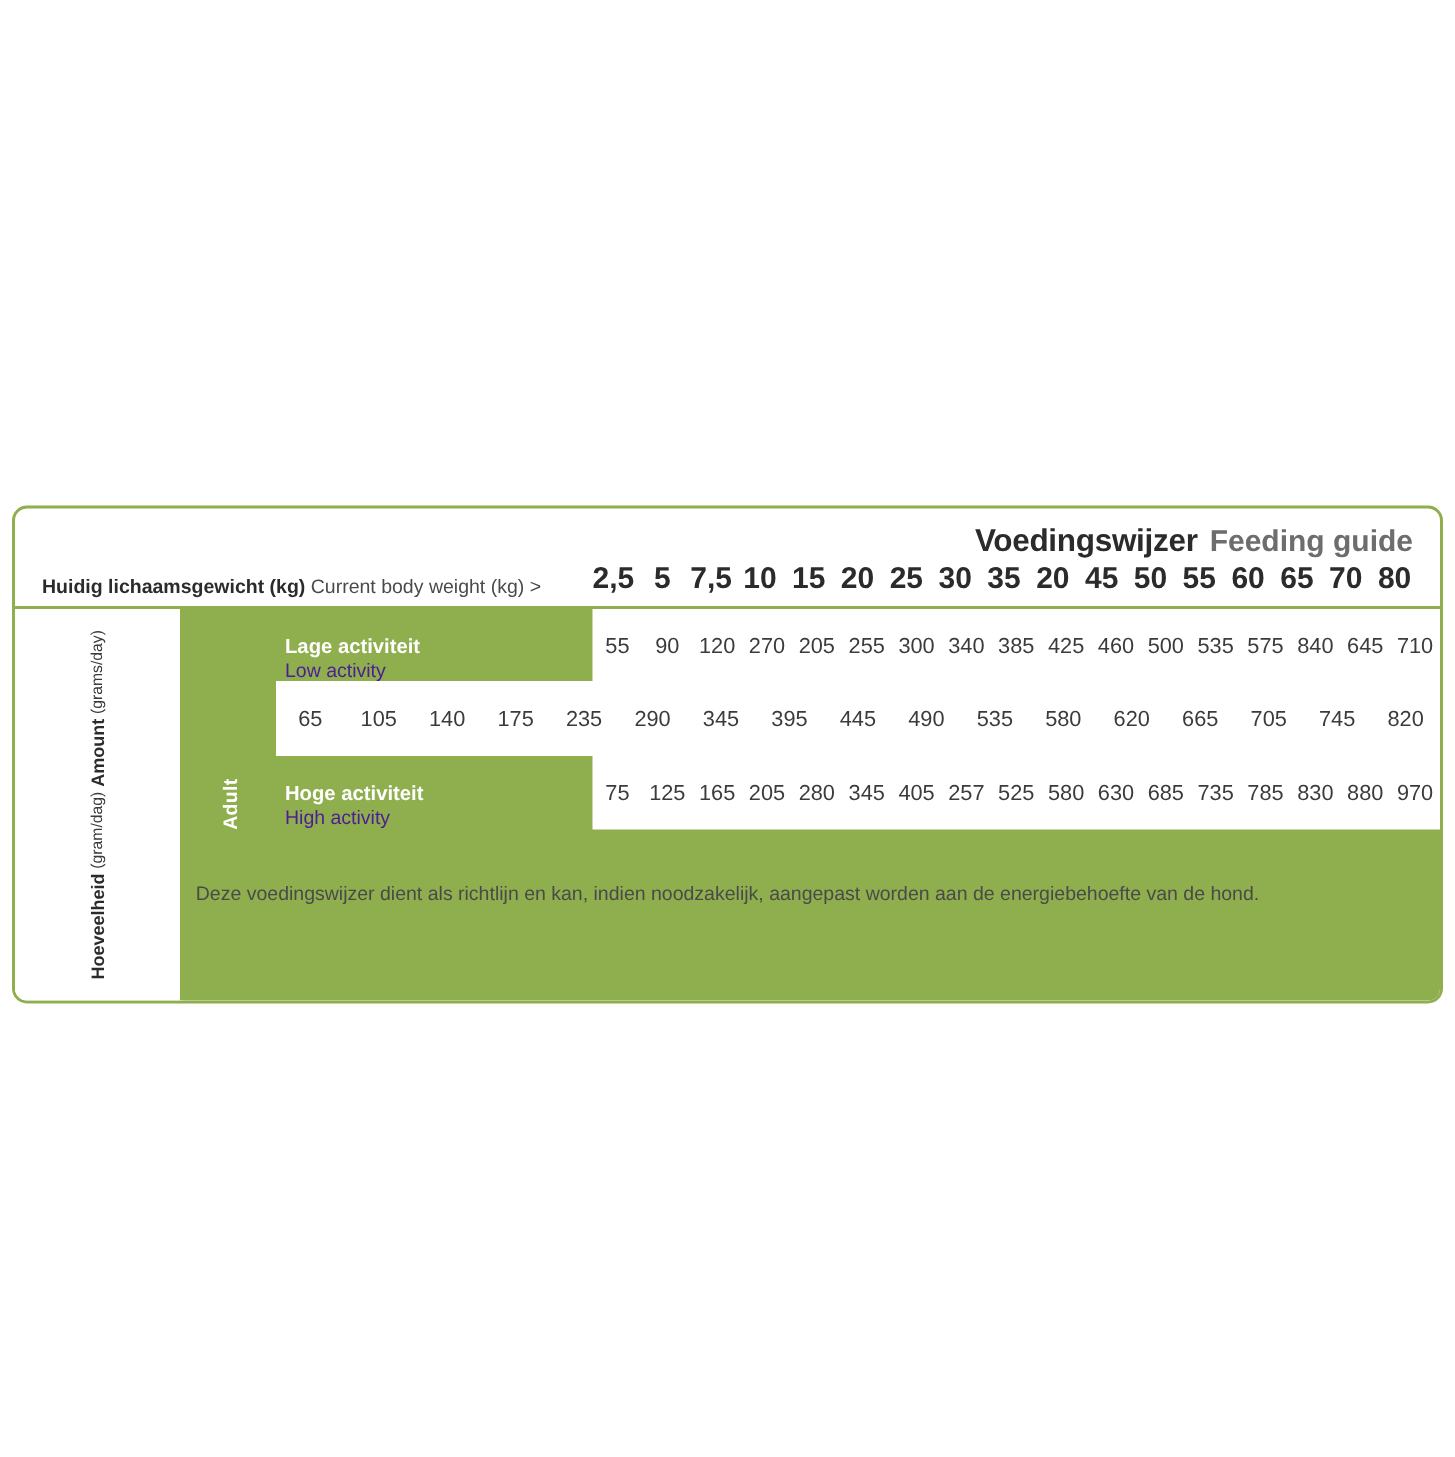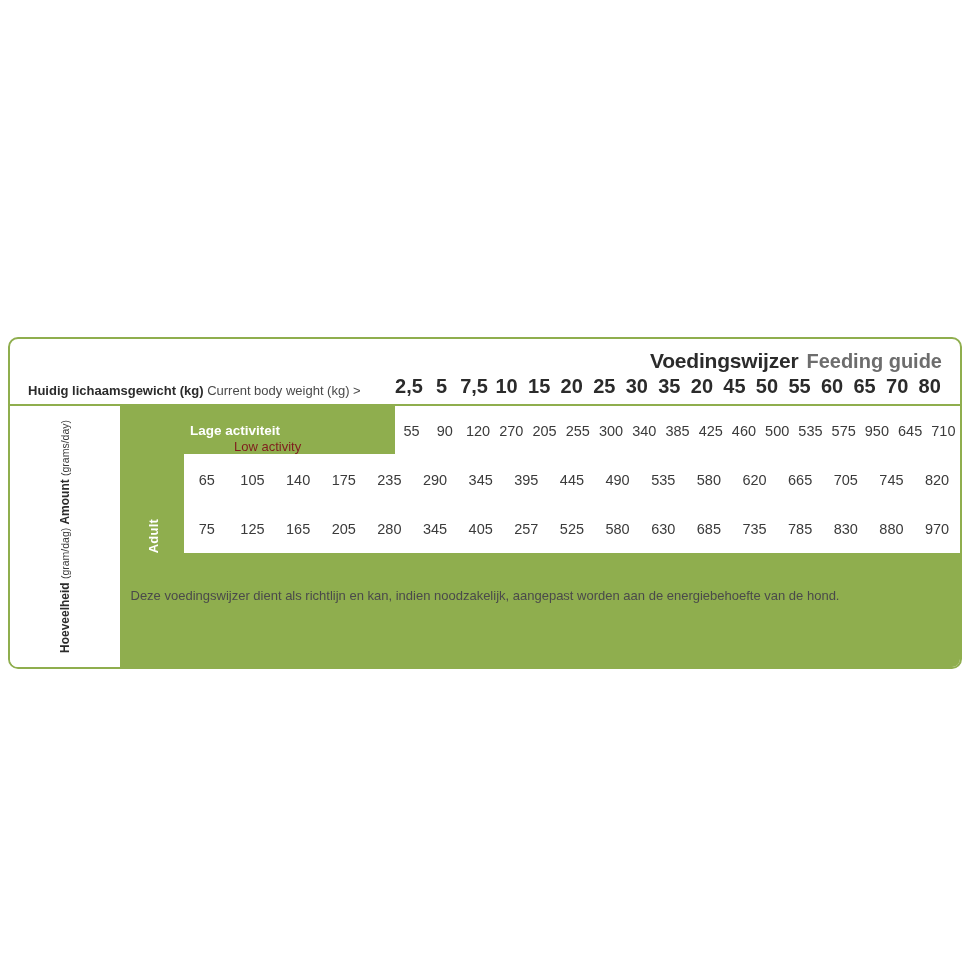--- a/index.html
+++ b/index.html
@@ -142,22 +142,21 @@
   }
   .activity-label .al-nl {
     display: block;
     font-size: 13.5px;
     font-weight: bold;
     color: #ffffff;
   }
   .activity-label .al-en {
     display: block;
     font-size: 13px;
-    color: #7f1d1d;
-    margin-left: 44px;
+    color: #4c1d95;
   }
   .values {
     flex: 1 1 auto;
     display: flex;
     background: #ffffff;
     height: 100%;
     align-items: center;
   }
   .values .vcell {
     flex: 1 1 0;
@@ -244,21 +243,21 @@
               <div class="vcell">205</div>
               <div class="vcell">255</div>
               <div class="vcell">300</div>
               <div class="vcell">340</div>
               <div class="vcell">385</div>
               <div class="vcell">425</div>
               <div class="vcell">460</div>
               <div class="vcell">500</div>
               <div class="vcell">535</div>
               <div class="vcell">575</div>
-              <div class="vcell">950</div>
+              <div class="vcell">840</div>
               <div class="vcell">645</div>
               <div class="vcell">710</div>
             </div>
           </div>
           <div class="activity-row row-sep">
             <div class="values">
               <div class="vcell">65</div>
               <div class="vcell">105</div>
               <div class="vcell">140</div>
               <div class="vcell">175</div>
@@ -271,20 +270,24 @@
               <div class="vcell">535</div>
               <div class="vcell">580</div>
               <div class="vcell">620</div>
               <div class="vcell">665</div>
               <div class="vcell">705</div>
               <div class="vcell">745</div>
               <div class="vcell">820</div>
             </div>
           </div>
           <div class="activity-row row-sep">
+            <div class="activity-label">
+              <span class="al-nl">Hoge activiteit</span>
+              <span class="al-en">High activity</span>
+            </div>
             <div class="values">
               <div class="vcell">75</div>
               <div class="vcell">125</div>
               <div class="vcell">165</div>
               <div class="vcell">205</div>
               <div class="vcell">280</div>
               <div class="vcell">345</div>
               <div class="vcell">405</div>
               <div class="vcell">257</div>
               <div class="vcell">525</div>

